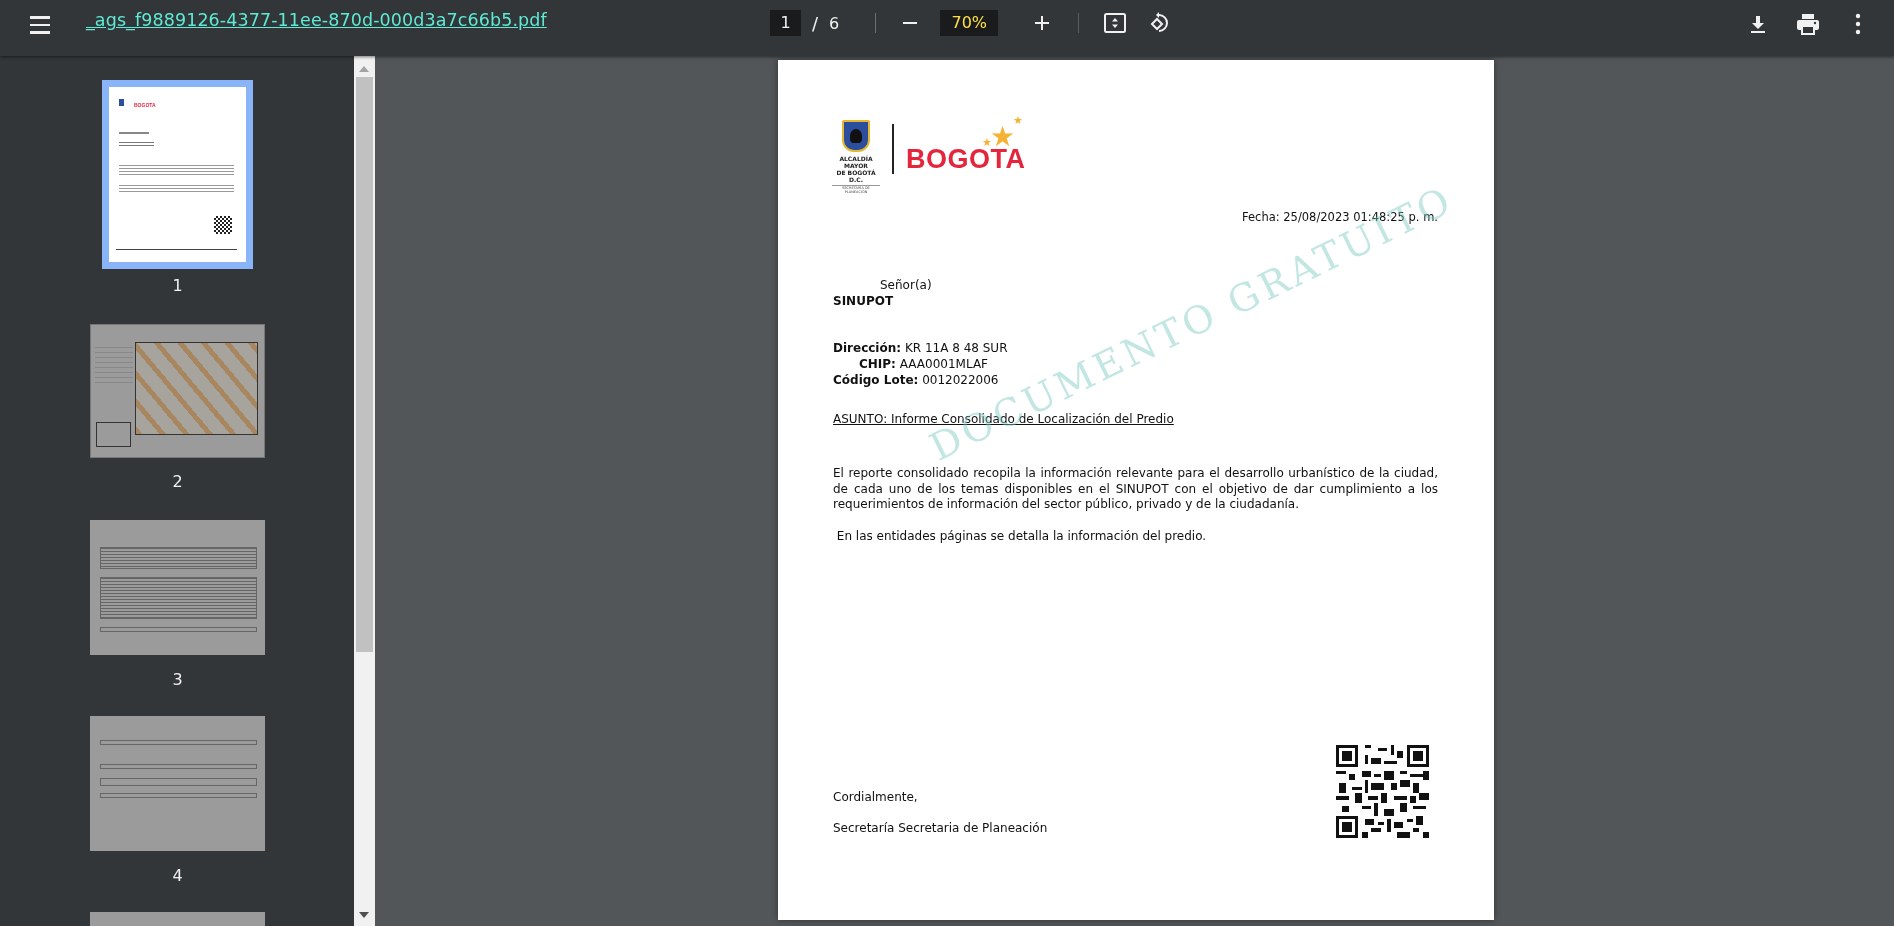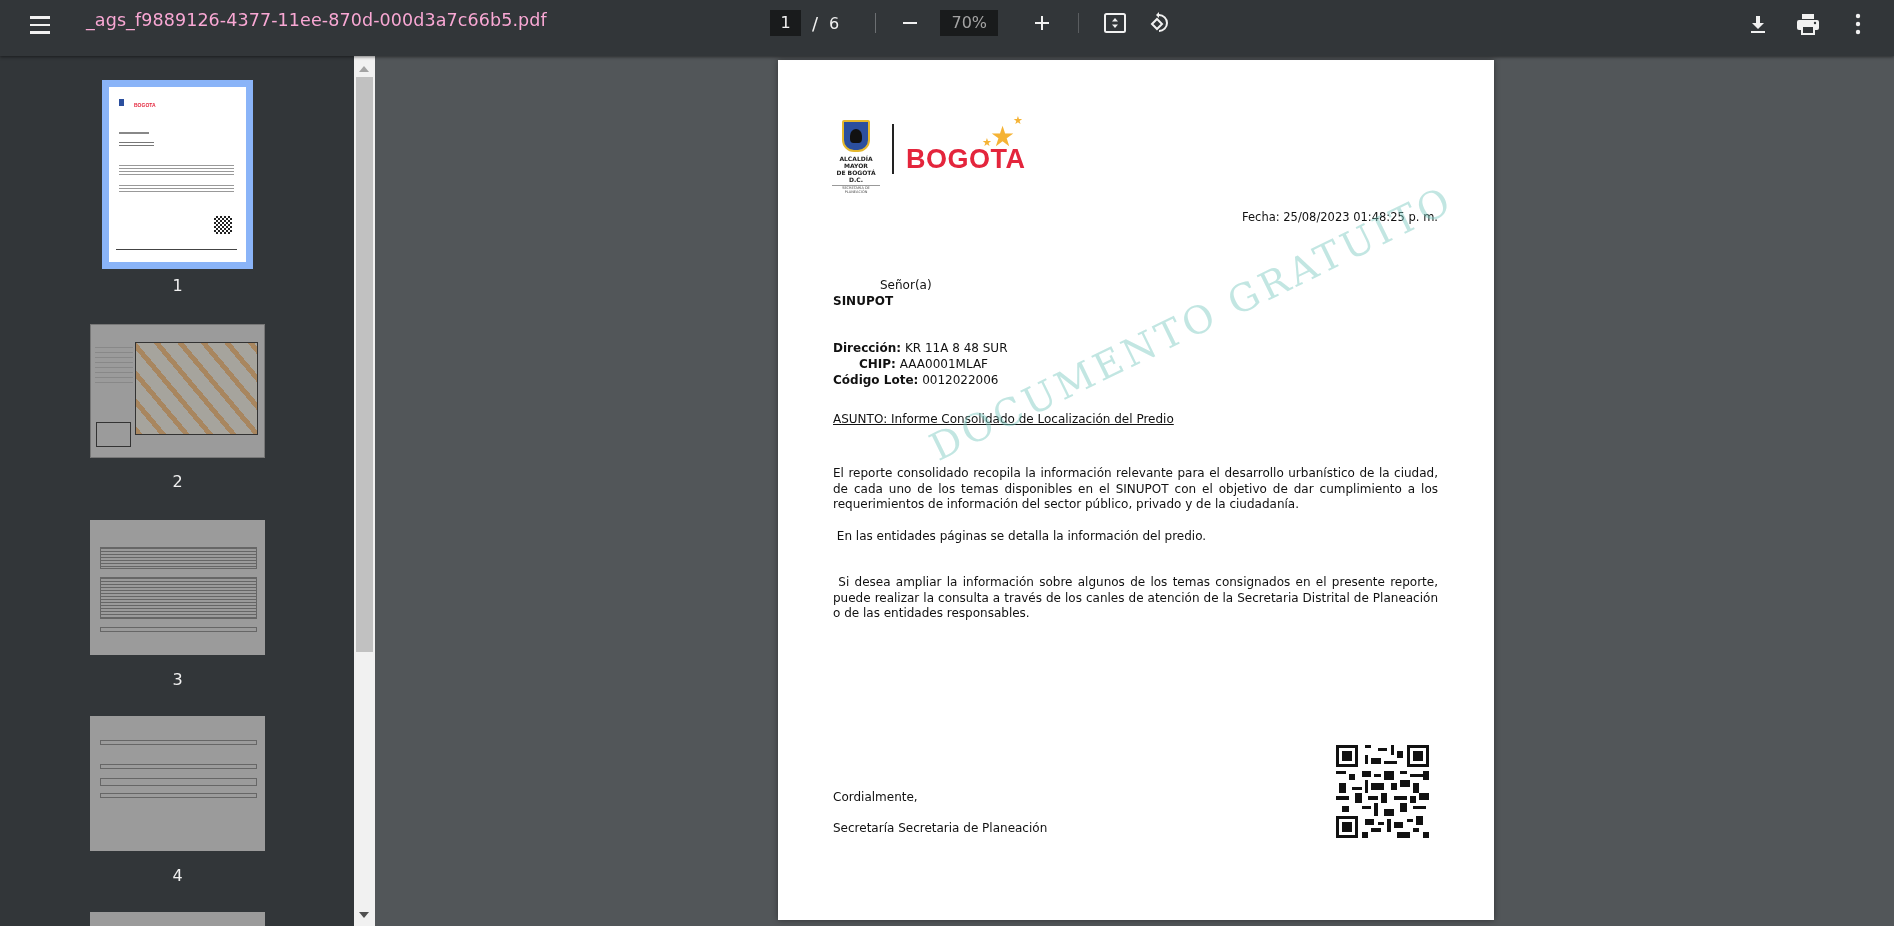--- a/index.html
+++ b/index.html
@@ -1,28 +1,28 @@
 <!DOCTYPE html>
 <html><head>
 <meta charset="utf-8">
 <style>
   * { box-sizing: border-box; margin: 0; padding: 0; }
   html, body { width: 1894px; height: 926px; overflow: hidden; background: #525659; font-family: "Liberation Sans", "DejaVu Sans", sans-serif; }
   .toolbar { position: absolute; left: 0; top: 0; width: 1894px; height: 56px; background: #323639; color: #f1f1f1; z-index: 5; box-shadow: 0 1px 3px rgba(0,0,0,0.5); }
   .tb-menu { position: absolute; left: 30px; top: 16px; width: 24px; height: 22px; cursor: pointer; }
   .tb-menu span { display: block; height: 2.5px; background: #f1f1f1; margin-bottom: 5px; width: 20px; }
-  .tb-title { position: absolute; left: 86px; top: 8px; font-size: 19px; color: #f9a8d4; letter-spacing: 0.1px; font-family: "DejaVu Sans", sans-serif; font-size: 17.5px; top: 10px; }
+  .tb-title { position: absolute; left: 86px; top: 8px; font-size: 19px; color: #5eead4; letter-spacing: 0.1px; font-family: "DejaVu Sans", sans-serif; font-size: 17.5px; top: 10px; text-decoration: underline; }
   .tb-center { position: absolute; left: 770px; top: 9px; height: 28px; display: flex; align-items: center; }
   .page-input { width: 31px; height: 26px; background: #191b1c; color: #f1f1f1; font-size: 16px; text-align: center; line-height: 26px; border: none; font-family: "DejaVu Sans", sans-serif; }
   .page-sep { margin-left: 11px; font-size: 18px; color: #f1f1f1; font-family: "DejaVu Sans", sans-serif; }
   .page-total { margin-left: 11px; font-size: 16px; color: #f1f1f1; font-family: "DejaVu Sans", sans-serif; }
   .vsep { width: 1px; height: 20px; background: #6c6f72; margin: 0 18px 0 36px; }
   .vsep2 { width: 1px; height: 20px; background: #5a5d60; margin: 0 20px 0 20px; }
   .icon-btn { width: 32px; height: 28px; display: flex; align-items: center; justify-content: center; cursor: pointer; color: #f1f1f1; }
-  .zoom-input { width: 58px; height: 26px; background: #191b1c; color: #a3a3a3; font-size: 16px; text-align: center; line-height: 26px; margin: 0 28px 0 14px; font-family: "DejaVu Sans", sans-serif; }
+  .zoom-input { width: 58px; height: 26px; background: #191b1c; color: #fde047; font-size: 16px; text-align: center; line-height: 26px; margin: 0 28px 0 14px; font-family: "DejaVu Sans", sans-serif; }
   .tb-right { position: absolute; right: 20px; top: 10px; display: flex; align-items: center; gap: 18px; }
 
   .sidebar { position: absolute; left: 0; top: 56px; width: 354px; height: 870px; background: #323639; overflow: hidden; }
   .thumb { position: absolute; }
   .thumb .frame { background: #fff; position: relative; overflow: hidden; }
   .thumb.selected .frame-wrap { background: #8ab4f8; padding: 7px; }
   .thumb .num { position: absolute; width: 100%; text-align: center; color: #f1f1f1; font-size: 16px; font-family: "DejaVu Sans", sans-serif; }
   .thumb.dim .frame { background: #9b9b9b; }
 
   .sb-scroll { position: absolute; left: 354px; top: 56px; width: 21px; height: 870px; background: #f1f1f1; }
@@ -201,21 +201,20 @@
     <div class="txt" style="top:297px;margin-left:26px;">
       <b>CHIP:</b><span> AAA0001MLAF</span>
     </div>
     <div class="txt" style="top:313px;">
       <b>Código Lote:</b><span> 0012022006</span>
     </div>
 
     <div class="txt" style="top:352px;text-decoration:underline;">ASUNTO: Informe Consolidado de Localización del Predio</div>
     <div class="txt justify" style="top:406px;">El reporte consolidado recopila la información relevante para el desarrollo urbanístico de la ciudad, de cada uno de los temas disponibles en el SINUPOT con el objetivo de dar cumplimiento a los requerimientos de información del sector público, privado y de la ciudadanía.</div>
     <div class="txt" style="top:469px; white-space:pre;"> En las entidades páginas se detalla la información del predio.</div>
-    <div class="txt justify" style="top:515px; white-space:pre-wrap;"> Si desea ampliar la información sobre algunos de los temas consignados en el presente reporte, puede realizar la consulta a través de los canles de atención de la Secretaria Distrital de Planeación o de las entidades responsables.</div>
 
     <div class="txt" style="top:730px;">Cordialmente,</div>
     <div class="txt" style="top:761px;">Secretaría Secretaria de Planeación</div>
 
     <div class="watermark">DOCUMENTO GRATUITO</div>
 
     <svg class="qr" viewBox="0 0 29 29" shape-rendering="crispEdges">
       <rect width="29" height="29" fill="#fff"></rect>
       <g fill="#111">
         <rect x="0" y="0" width="7" height="7"></rect>

